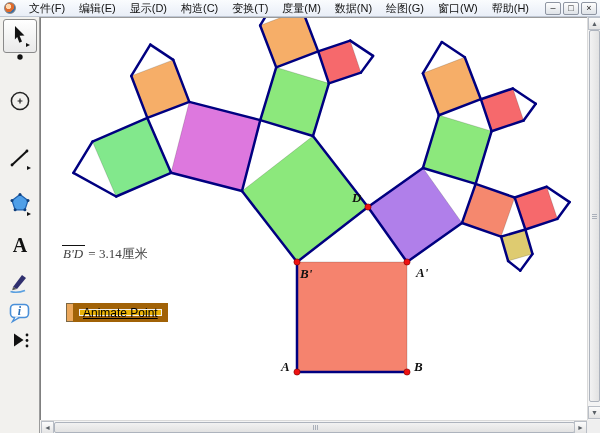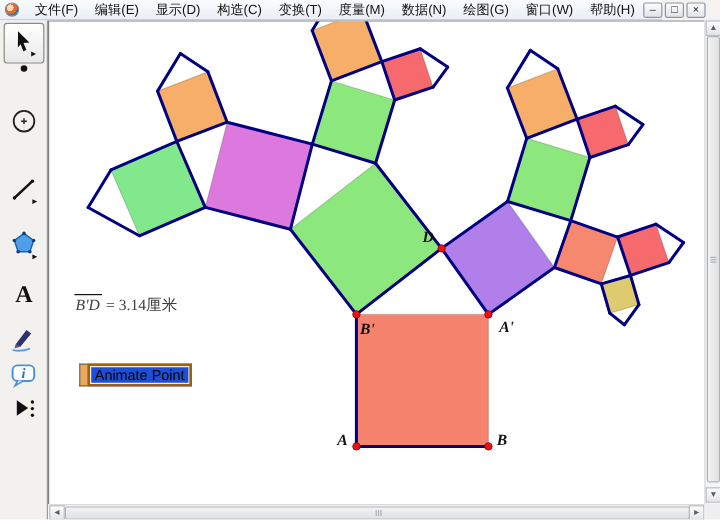--- a/index.html
+++ b/index.html
@@ -2,21 +2,21 @@
 <html><head>
 <meta charset="utf-8">
 <style>
   * { margin:0; padding:0; box-sizing:border-box; }
   html,body { width:600px; height:433px; overflow:hidden; }
   body { font-family:"Liberation Sans", sans-serif; background:#fff; position:relative; }
 
   .window { position:absolute; inset:0; background:#f4f3f1; }
 
   
-  .menubar { position:absolute; left:0; top:0; width:552px; height:17px;
+  .menubar { position:absolute; left:0; top:0; width:600px; height:17px;
     background:linear-gradient(#fafcfe,#e9eef7); border-bottom:1px solid #bfc7d4;
     display:flex; align-items:center; font-size:11px; color:#111; }
   .app-icon { width:12px; height:12px; margin:0 6px 0 4px; border-radius:50%;
     background:radial-gradient(circle at 35% 35%, #ffd9b0 0 30%, #e06a2b 31% 60%, #3a6ea5 61%);
     border:1px solid #888; flex:0 0 auto; }
   .menu-item { padding:1px 7px; cursor:default; white-space:nowrap; }
   .win-controls { margin-left:auto; display:flex; gap:2px; padding-right:3px; }
   .win-btn { width:16px; height:13px; font-size:9px; line-height:11px; text-align:center;
     background:linear-gradient(#fdfdfd,#dfe3e8); border:1px solid #8e95a2; border-radius:2px; color:#222; }
 
@@ -34,22 +34,22 @@
     background:#fff; border-left:1px solid #808080; border-top:1px solid #9a9a9a; }
   .canvas svg.sketch { position:absolute; left:0; top:0; }
 
   .measurement { position:absolute; left:21px; top:227px; font:italic 13px "Liberation Serif", serif; color:#404040; white-space:nowrap; }
   .measurement .seg { display:inline-block; border-top:1.2px solid #111; padding:0 2px 0 1px; }
   .measurement .plain { font-style:normal; }
 
   .action-button { position:absolute; left:25px; top:285px; display:flex; align-items:stretch; height:19px; cursor:pointer; }
   .action-button .tab { width:7px; background:#eca85c; border:1px solid #7c6844; border-right:none; }
   .action-button .label { display:flex; align-items:center; padding:0 4px;
-    background:#1d4ed8; border:2px solid #a16207; box-shadow:inset 0 0 0 1px #f2f0ec;
-    font:12px "Liberation Sans", sans-serif; color:#000; white-space:nowrap; }
+    background:#eab308; border:6px solid #a16207; box-shadow:inset 0 0 0 1px #f2f0ec;
+    font:12px "Liberation Sans", sans-serif; color:#000; white-space:nowrap;text-decoration:underline; }
 
   
   .vscroll { position:absolute; right:0; top:17px; width:13px; height:403px; background:#f4f4f4; border-left:1px solid #dadada; }
   .hscroll { position:absolute; left:41px; top:420px; width:546px; height:13px; background:#f4f4f4; border-top:1px solid #dadada; }
   .sb-btn { position:absolute; background:linear-gradient(#fcfcfc,#e4e4e4); border:1px solid #b9bec6;
     color:#5a6066; font-size:7px; line-height:11px; text-align:center; }
   .vscroll .sb-btn { left:0; width:13px; height:13px; }
   .hscroll .sb-btn { top:0; width:13px; height:13px; line-height:12px; }
   .v-thumb { position:absolute; left:1px; top:13px; width:11px; height:372px;
     background:linear-gradient(90deg,#f2f2f2,#e2e2e2); border:1px solid #adb3bd; border-radius:2px; }

